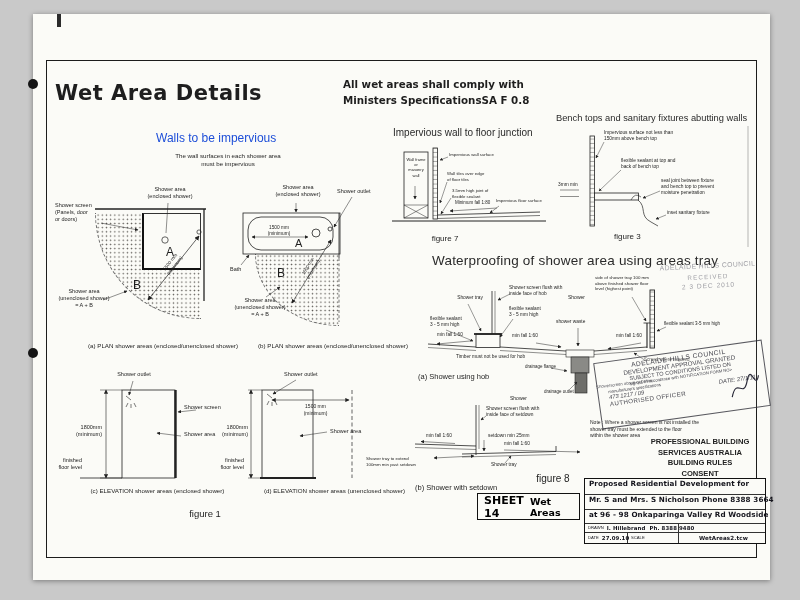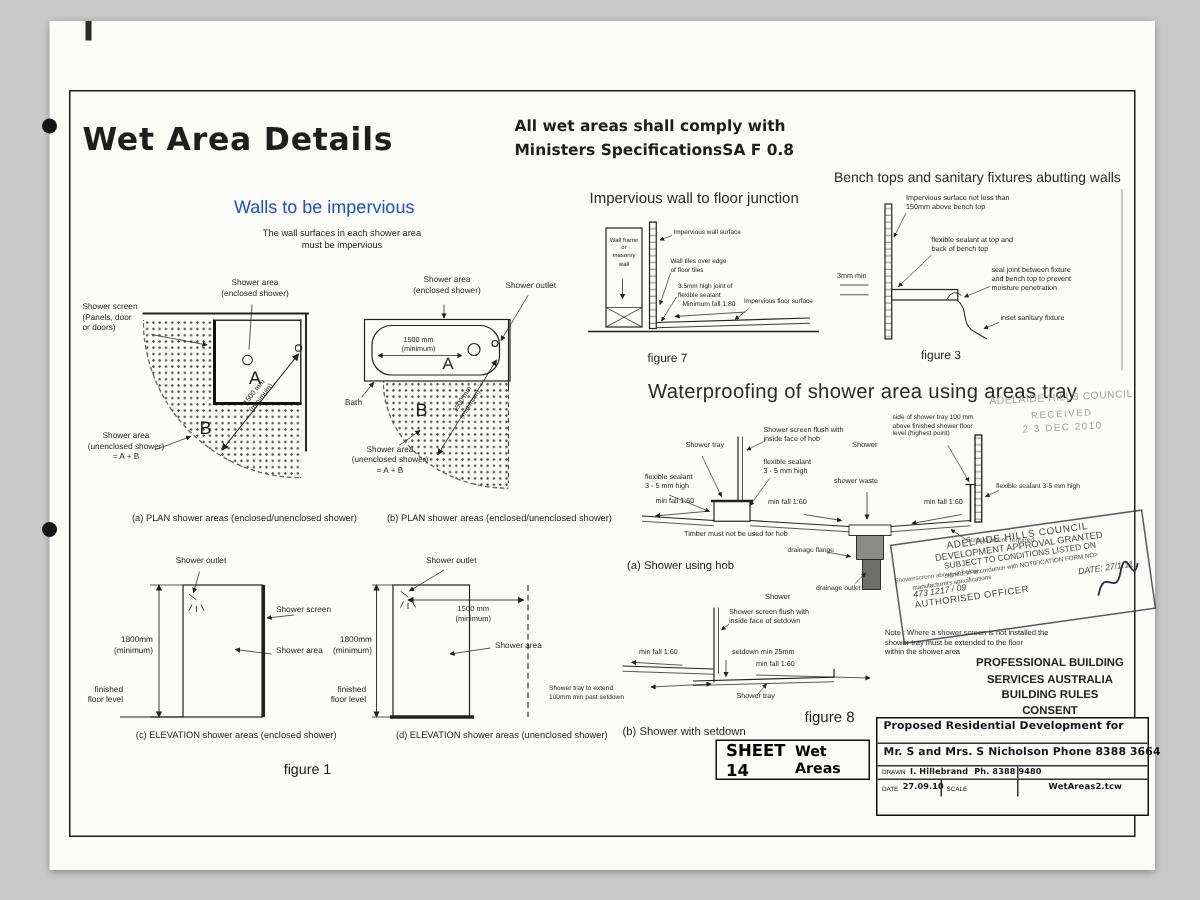--- a/index.html
+++ b/index.html
@@ -329,20 +329,23 @@
   <span class="hand" style="font-size:9.5px">Wet Areas</span>
 </div>
 
 <div id="title-block">
   <div class="tr" style="height:15.5px">
       <span class="tb-hand">Proposed Residential Development for</span>
     </div>
   <div class="tr" style="height:15px">
       <span class="tb-hand">Mr. S and Mrs. S Nicholson Phone 8388 3664</span>
     </div>
+  <div class="tr" style="height:14.5px">
+      <span class="tb-hand">at 96 - 98  Onkaparinga Valley Rd Woodside</span>
+    </div>
   <div class="tr" style="height:9.5px;padding-left:0">
     <div class="cell" style="width:94px;border-right:.8px solid #333">
       <span style="font-size:4.2px">DRAWN</span>
       <span class="tb-hand" style="font-size:5.4px;margin-left:3px">I. Hillebrand</span>
       <span class="tb-hand" style="font-size:5.4px;margin-left:4px">Ph.  8388 9480</span>
     </div>
     <div class="cell" style="flex:1"></div>
   </div>
   <div class="tr" style="height:11.5px;padding-left:0">
     <div class="cell" style="width:43px;border-right:.8px solid #333">

